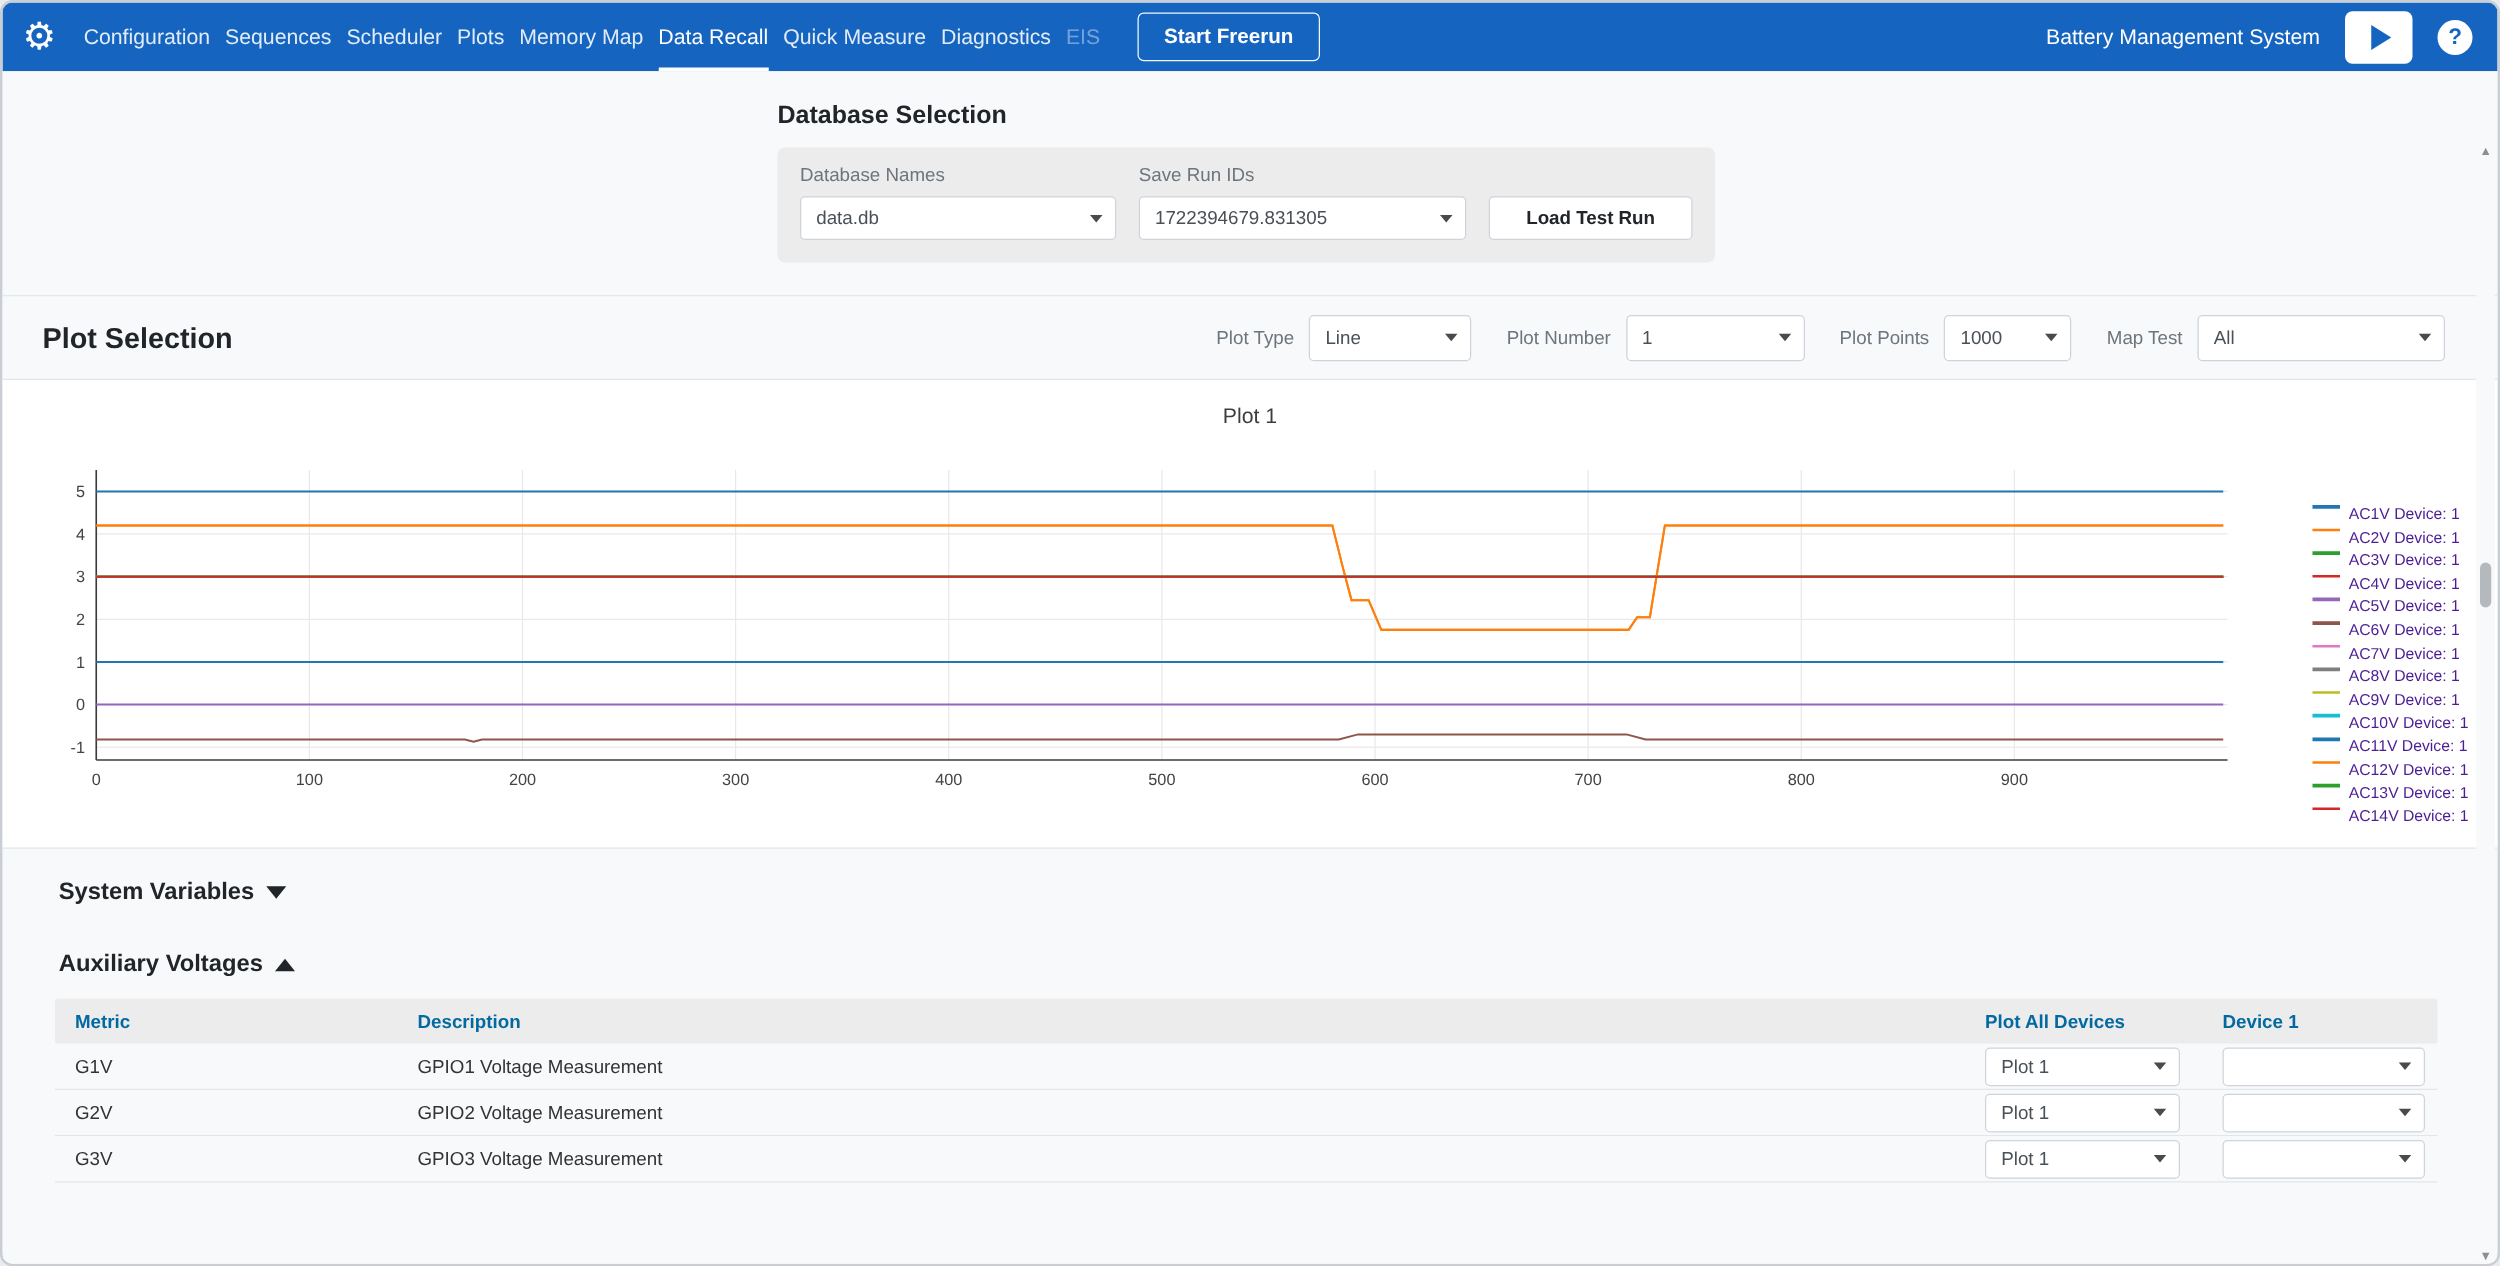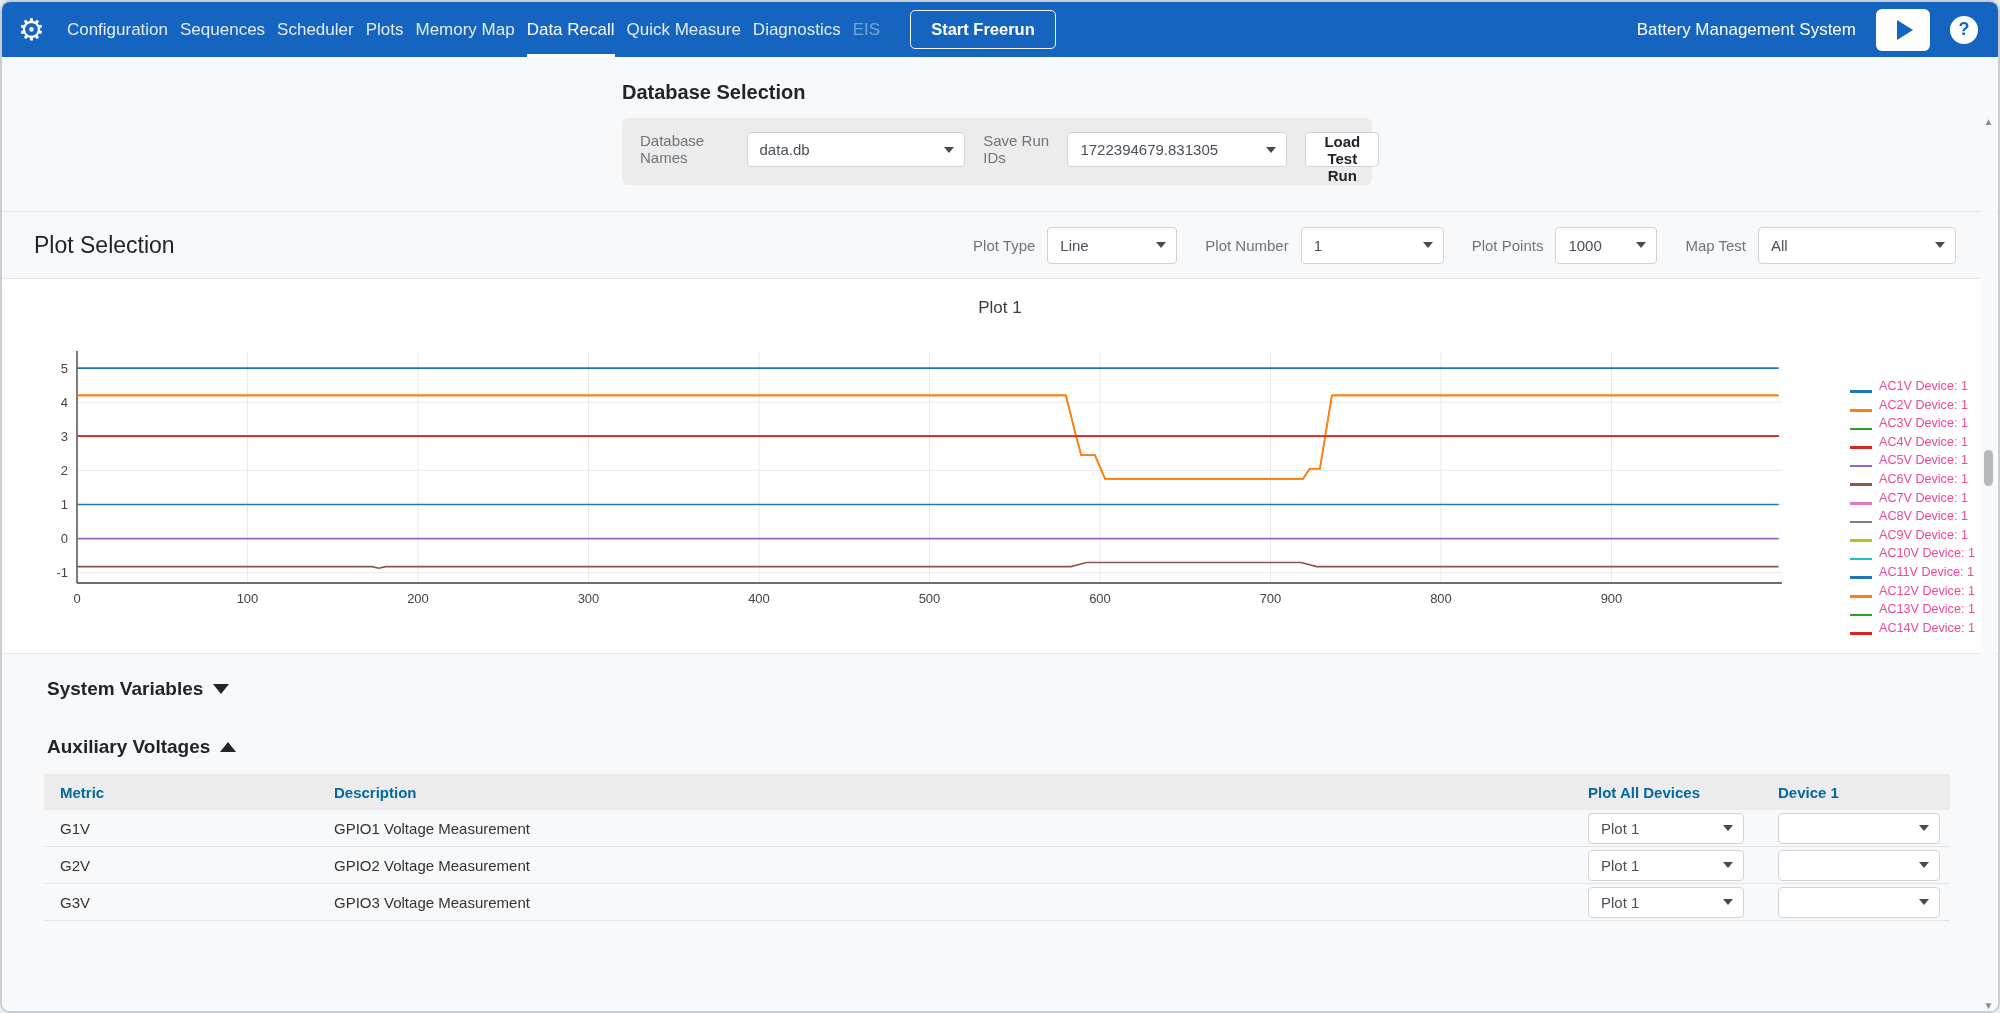--- a/index.html
+++ b/index.html
@@ -31,51 +31,51 @@
     font-weight:700; font-size:18px; display:flex; align-items:center; justify-content:center;
     cursor:pointer; }
 
   
   .content { position:relative; height:958px; background:#f8f9fa; }
 
   .db-wrap { padding-top:24px; margin-left:620px; width:750px; }
   .section-title { font-size:20px; font-weight:700; color:#212529; }
   .db-panel { margin-top:14px; background:#ececec; border-radius:6px; padding:14px 18px 18px;
     display:flex; gap:18px; align-items:flex-end; }
-  .field { display:flex; flex-direction:row; gap:8px; }
+  .field { display:flex; flex-direction:column; gap:8px; }
   .field-label { font-size:15px; color:#6c757d; }
 
   .dd { background:#fff; border:1px solid #ced4da; border-radius:4px; height:35px;
     display:flex; align-items:center; justify-content:space-between; padding:0 10px 0 12px;
     color:#495057; font-size:15px; cursor:pointer; }
   .caret { width:0; height:0; border-left:5px solid transparent; border-right:5px solid transparent;
     border-top:6px solid #4a4a4a; margin-left:10px; flex:none; }
   .btn { background:#fff; border:1px solid #ced4da; border-radius:4px; height:35px;
     padding:0 18px; font-size:15px; font-weight:700; color:#212529; cursor:pointer;
     font-family:inherit; }
 
   .db-section-pad { height:26px; }
 
   .plot-sel-bar { border-top:1px solid #e4e7ea; border-bottom:1px solid #e4e7ea;
     height:68px; display:flex; align-items:center; padding:0 42px 0 32px; background:#f8f9fa; }
-  .h2 { font-size:23px; font-weight:400; color:#212529; }
+  .h2 { font-size:23px; font-weight:700; color:#212529; }
   .bar-controls { margin-left:auto; display:flex; align-items:center; gap:12px; }
   .ctl-label { font-size:15px; color:#6c757d; margin-left:16px; white-space:nowrap; }
   .dd.w-type { width:130px; height:37px;gap:40px; }
   .dd.w-num  { width:143px; height:37px; }
   .dd.w-pts  { width:102px; height:37px; }
   .dd.w-keys { width:198px; height:37px; }
 
   
   .chart-section { background:#fff; padding-bottom:14px; }
   .chart-title { height:58px; display:flex; align-items:center; justify-content:center;
     font-size:17px; color:#3d3d3d; }
   .chart-body { position:relative; display:flex; }
   .legend { position:absolute; left:1848px; top:42px; display:flex; flex-direction:column; gap:4.6px; }
-  .legend-item { display:flex; align-items:flex-end; gap:7px; font-size:12.6px; color:#ec4899;
+  .legend-item { display:flex; align-items:flex-start; gap:7px; font-size:12.6px; color:#4c1d95;
     white-space:nowrap; }
   .legend-swatch { width:22px; height:2.6px; flex:none; }
 
   .divider { height:1px; background:#e4e7ea; }
 
   
   .filter-bar { height:82px; display:flex; align-items:center; padding:0 46px 0 32px;
     background:#f8f9fa; }
   .filter-controls { margin-left:auto; display:flex; align-items:center; gap:12px; }
   .dd.w-filter { width:183px; }

